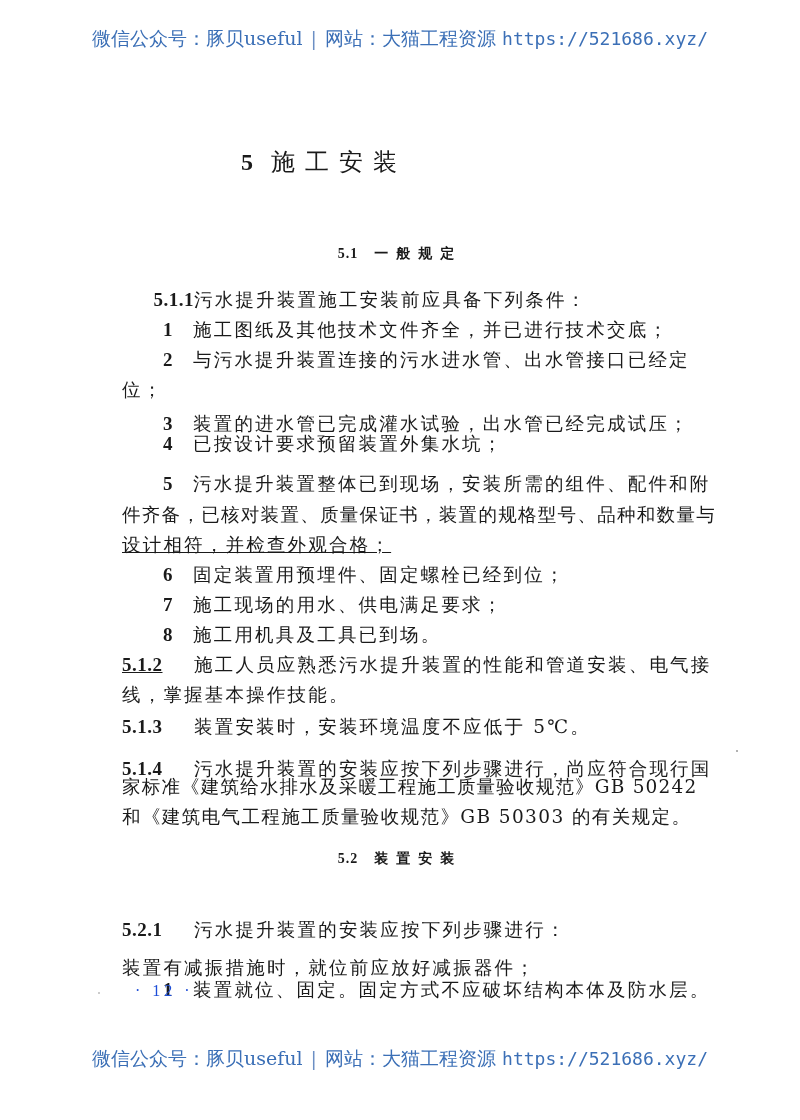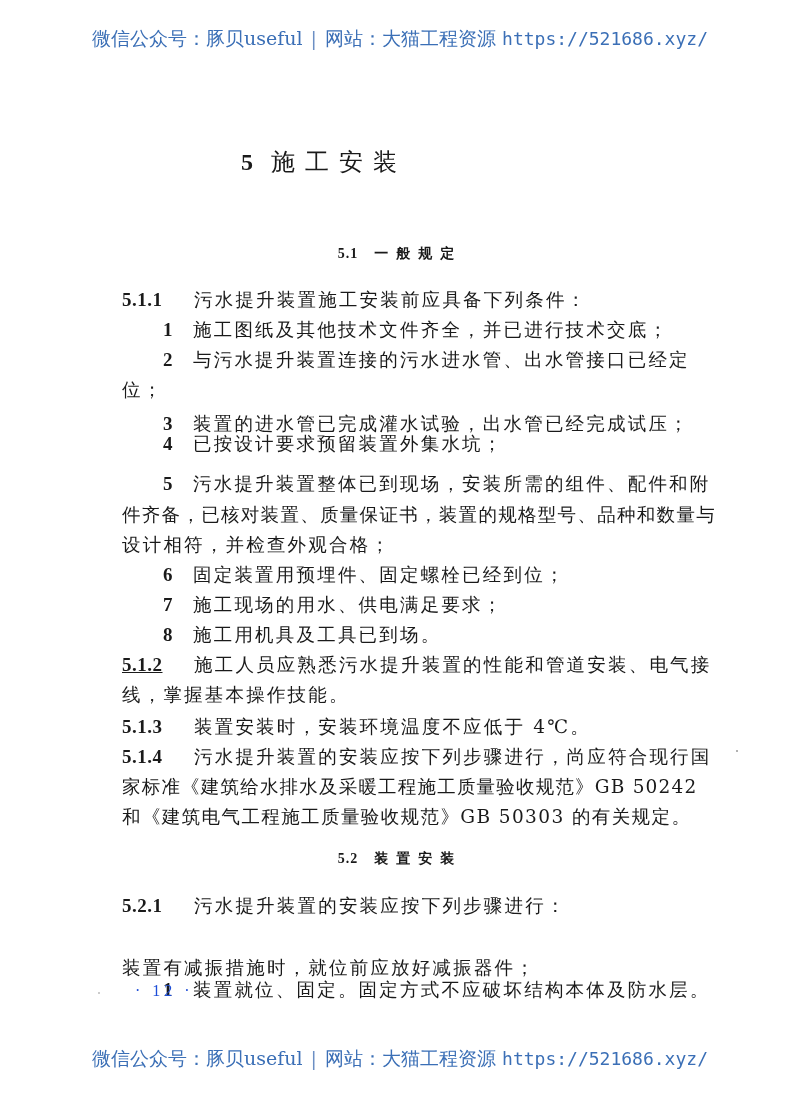--- a/index.html
+++ b/index.html
@@ -117,21 +117,21 @@
 
 <div class="chapter-title">
   <span class="num">5</span><span>施工安装</span>
 </div>
 
 <div class="section-title" style="top:245px;">
   <span class="num">5.1</span><span>一般规定</span>
 </div>
 
 <div class="line" style="top:288px; left:122px;">
-  <span class="clause-num" style="width:72px;">5.1.1</span><span>污水提升装置施工安装前应具备下列条件：</span>
+  <span class="clause-num" style="width:72px;text-align:right;">5.1.1</span><span>污水提升装置施工安装前应具备下列条件：</span>
 </div>
 <div class="line" style="top:318px; left:163px;">
   <span class="item-num">1</span><span>施工图纸及其他技术文件齐全，并已进行技术交底；</span>
 </div>
 <div class="line" style="top:348px; left:163px;">
   <span class="item-num">2</span><span>与污水提升装置连接的污水进水管、出水管接口已经定</span>
 </div>
 <div class="line" style="top:378px; left:122px;">
   <span>位；</span>
 </div>
@@ -140,62 +140,62 @@
 </div>
 <div class="line" style="top:432px; left:163px;">
   <span class="item-num">4</span><span>已按设计要求预留装置外集水坑；</span>
 </div>
 <div class="line" style="top:472px; left:163px;">
   <span class="item-num">5</span><span>污水提升装置整体已到现场，安装所需的组件、配件和附</span>
 </div>
 <div class="line" style="top:503px; left:122px; letter-spacing:1.3px;">
   <span>件齐备，已核对装置、质量保证书，装置的规格型号、品种和数量与</span>
 </div>
-<div class="line" style="top:533px; left:122px;">
+<div class="line" style="top:533px; left:122px;text-decoration:underline;">
   <span>设计相符，并检查外观合格；</span>
 </div>
 <div class="line" style="top:563px; left:163px;">
   <span class="item-num">6</span><span>固定装置用预埋件、固定螺栓已经到位；</span>
 </div>
 <div class="line" style="top:593px; left:163px;">
   <span class="item-num">7</span><span>施工现场的用水、供电满足要求；</span>
 </div>
 <div class="line" style="top:623px; left:163px;">
   <span class="item-num">8</span><span>施工用机具及工具已到场。</span>
 </div>
 
 <div class="line" style="top:653px; left:122px;">
   <span class="clause-num" style="width:72px;text-decoration:underline;">5.1.2</span><span>施工人员应熟悉污水提升装置的性能和管道安装、电气接</span>
 </div>
 <div class="line" style="top:683px; left:122px;">
   <span>线，掌握基本操作技能。</span>
 </div>
 
 <div class="line" style="top:715px; left:122px;">
-  <span class="clause-num" style="width:72px;">5.1.3</span><span>装置安装时，安装环境温度不应低于 4℃。</span>
+  <span class="clause-num" style="width:72px;">5.1.3</span><span>装置安装时，安装环境温度不应低于 5℃。</span>
 </div>
 
 <div class="line" style="top:745px; left:122px;">
-  <span class="clause-num" style="width:72px;">5.1.4</span><span>污水提升装置的安装应按下列步骤进行，尚应符合现行国</span>
+  <span class="clause-num" style="width:72px;margin-top:12px;">5.1.4</span><span>污水提升装置的安装应按下列步骤进行，尚应符合现行国</span>
 </div>
 <div class="line" style="top:775px; left:122px; letter-spacing:1.2px;">
   <span>家标准《建筑给水排水及采暖工程施工质量验收规范》GB 50242</span>
 </div>
 <div class="line" style="top:805px; left:122px; letter-spacing:1.4px;text-align:right;">
   <span>和《建筑电气工程施工质量验收规范》GB 50303 的有关规定。</span>
 </div>
 
 <div class="speck" style="top:750px; left:736px;"></div>
 
 <div class="section-title" style="top:850px;">
   <span class="num">5.2</span><span>装置安装</span>
 </div>
 
 <div class="line" style="top:894px; left:122px;">
-  <span class="clause-num" style="width:72px;">5.2.1</span><span>污水提升装置的安装应按下列步骤进行：</span>
+  <span class="clause-num" style="width:72px;margin-top:24px;">5.2.1</span><span>污水提升装置的安装应按下列步骤进行：</span>
 </div>
 <div class="line" style="top:978px; left:163px;">
   <span class="item-num">1</span><span>装置就位、固定。固定方式不应破坏结构本体及防水层。</span>
 </div>
 <div class="line" style="top:956px; left:122px;">
   <span>装置有减振措施时，就位前应放好减振器件；</span>
 </div>
 
 <div class="page-num">· 12 ·</div>
 <div class="speck" style="top:992px; left:98px; background:#bbb;"></div>

